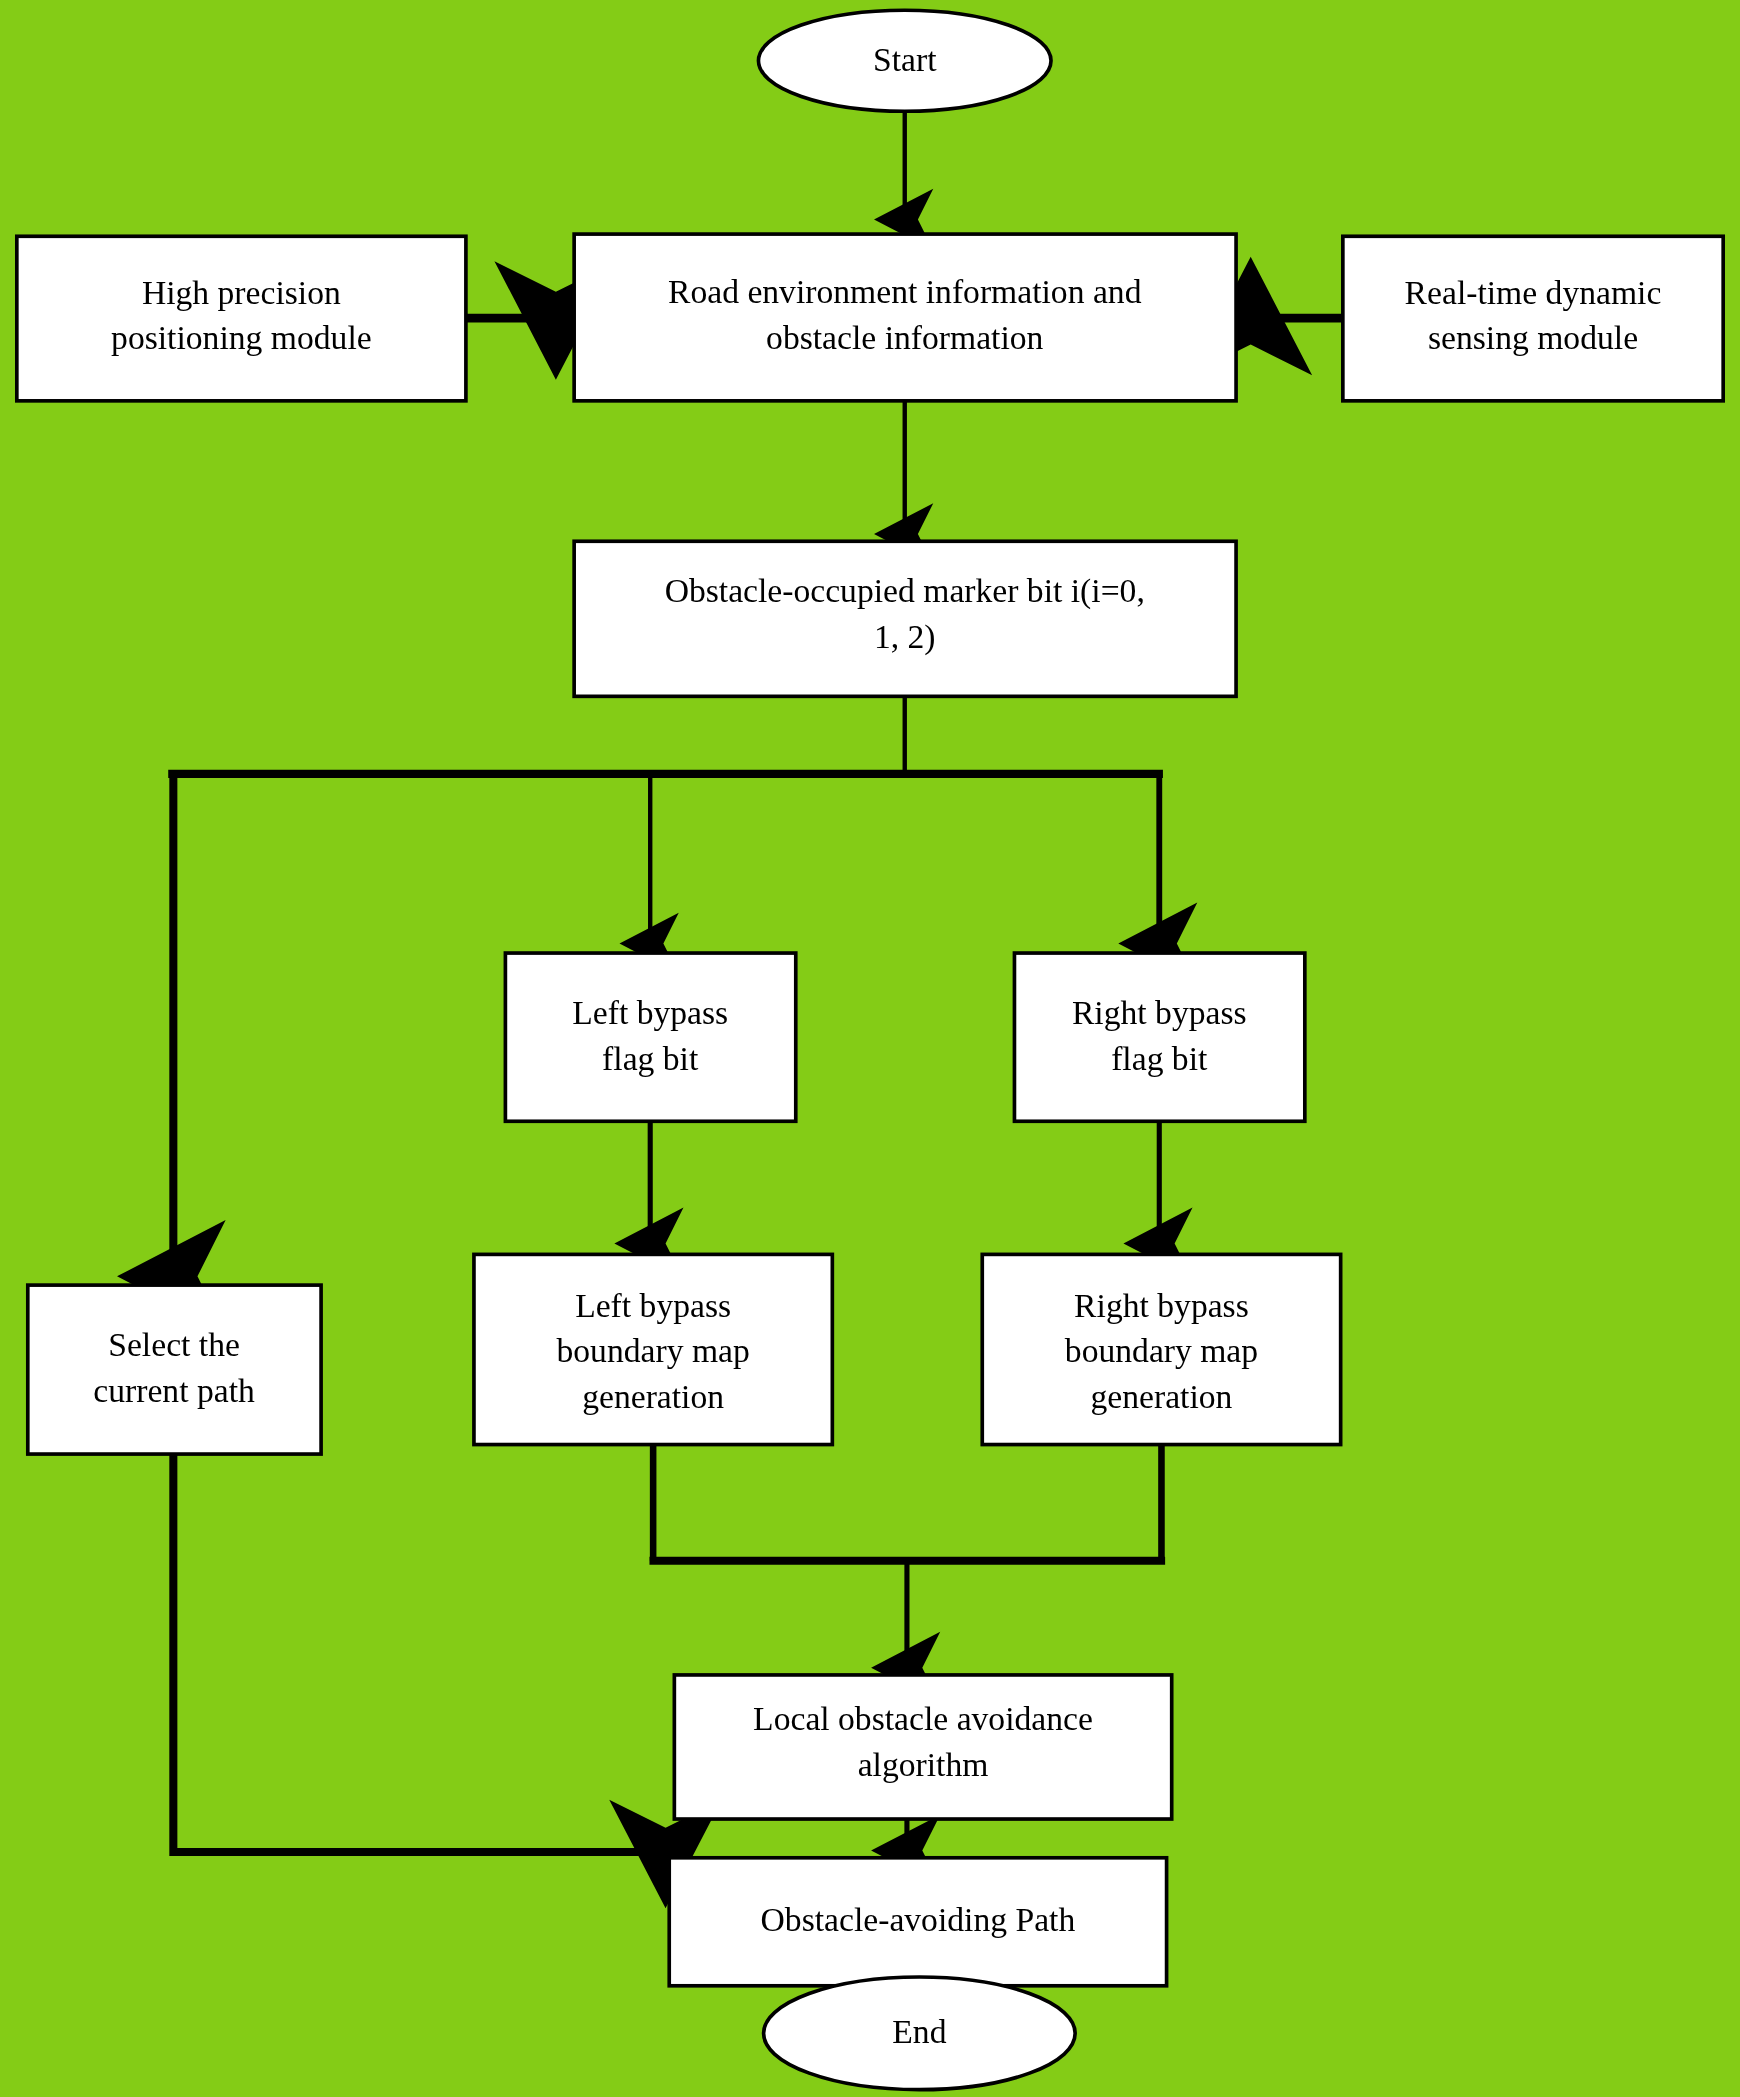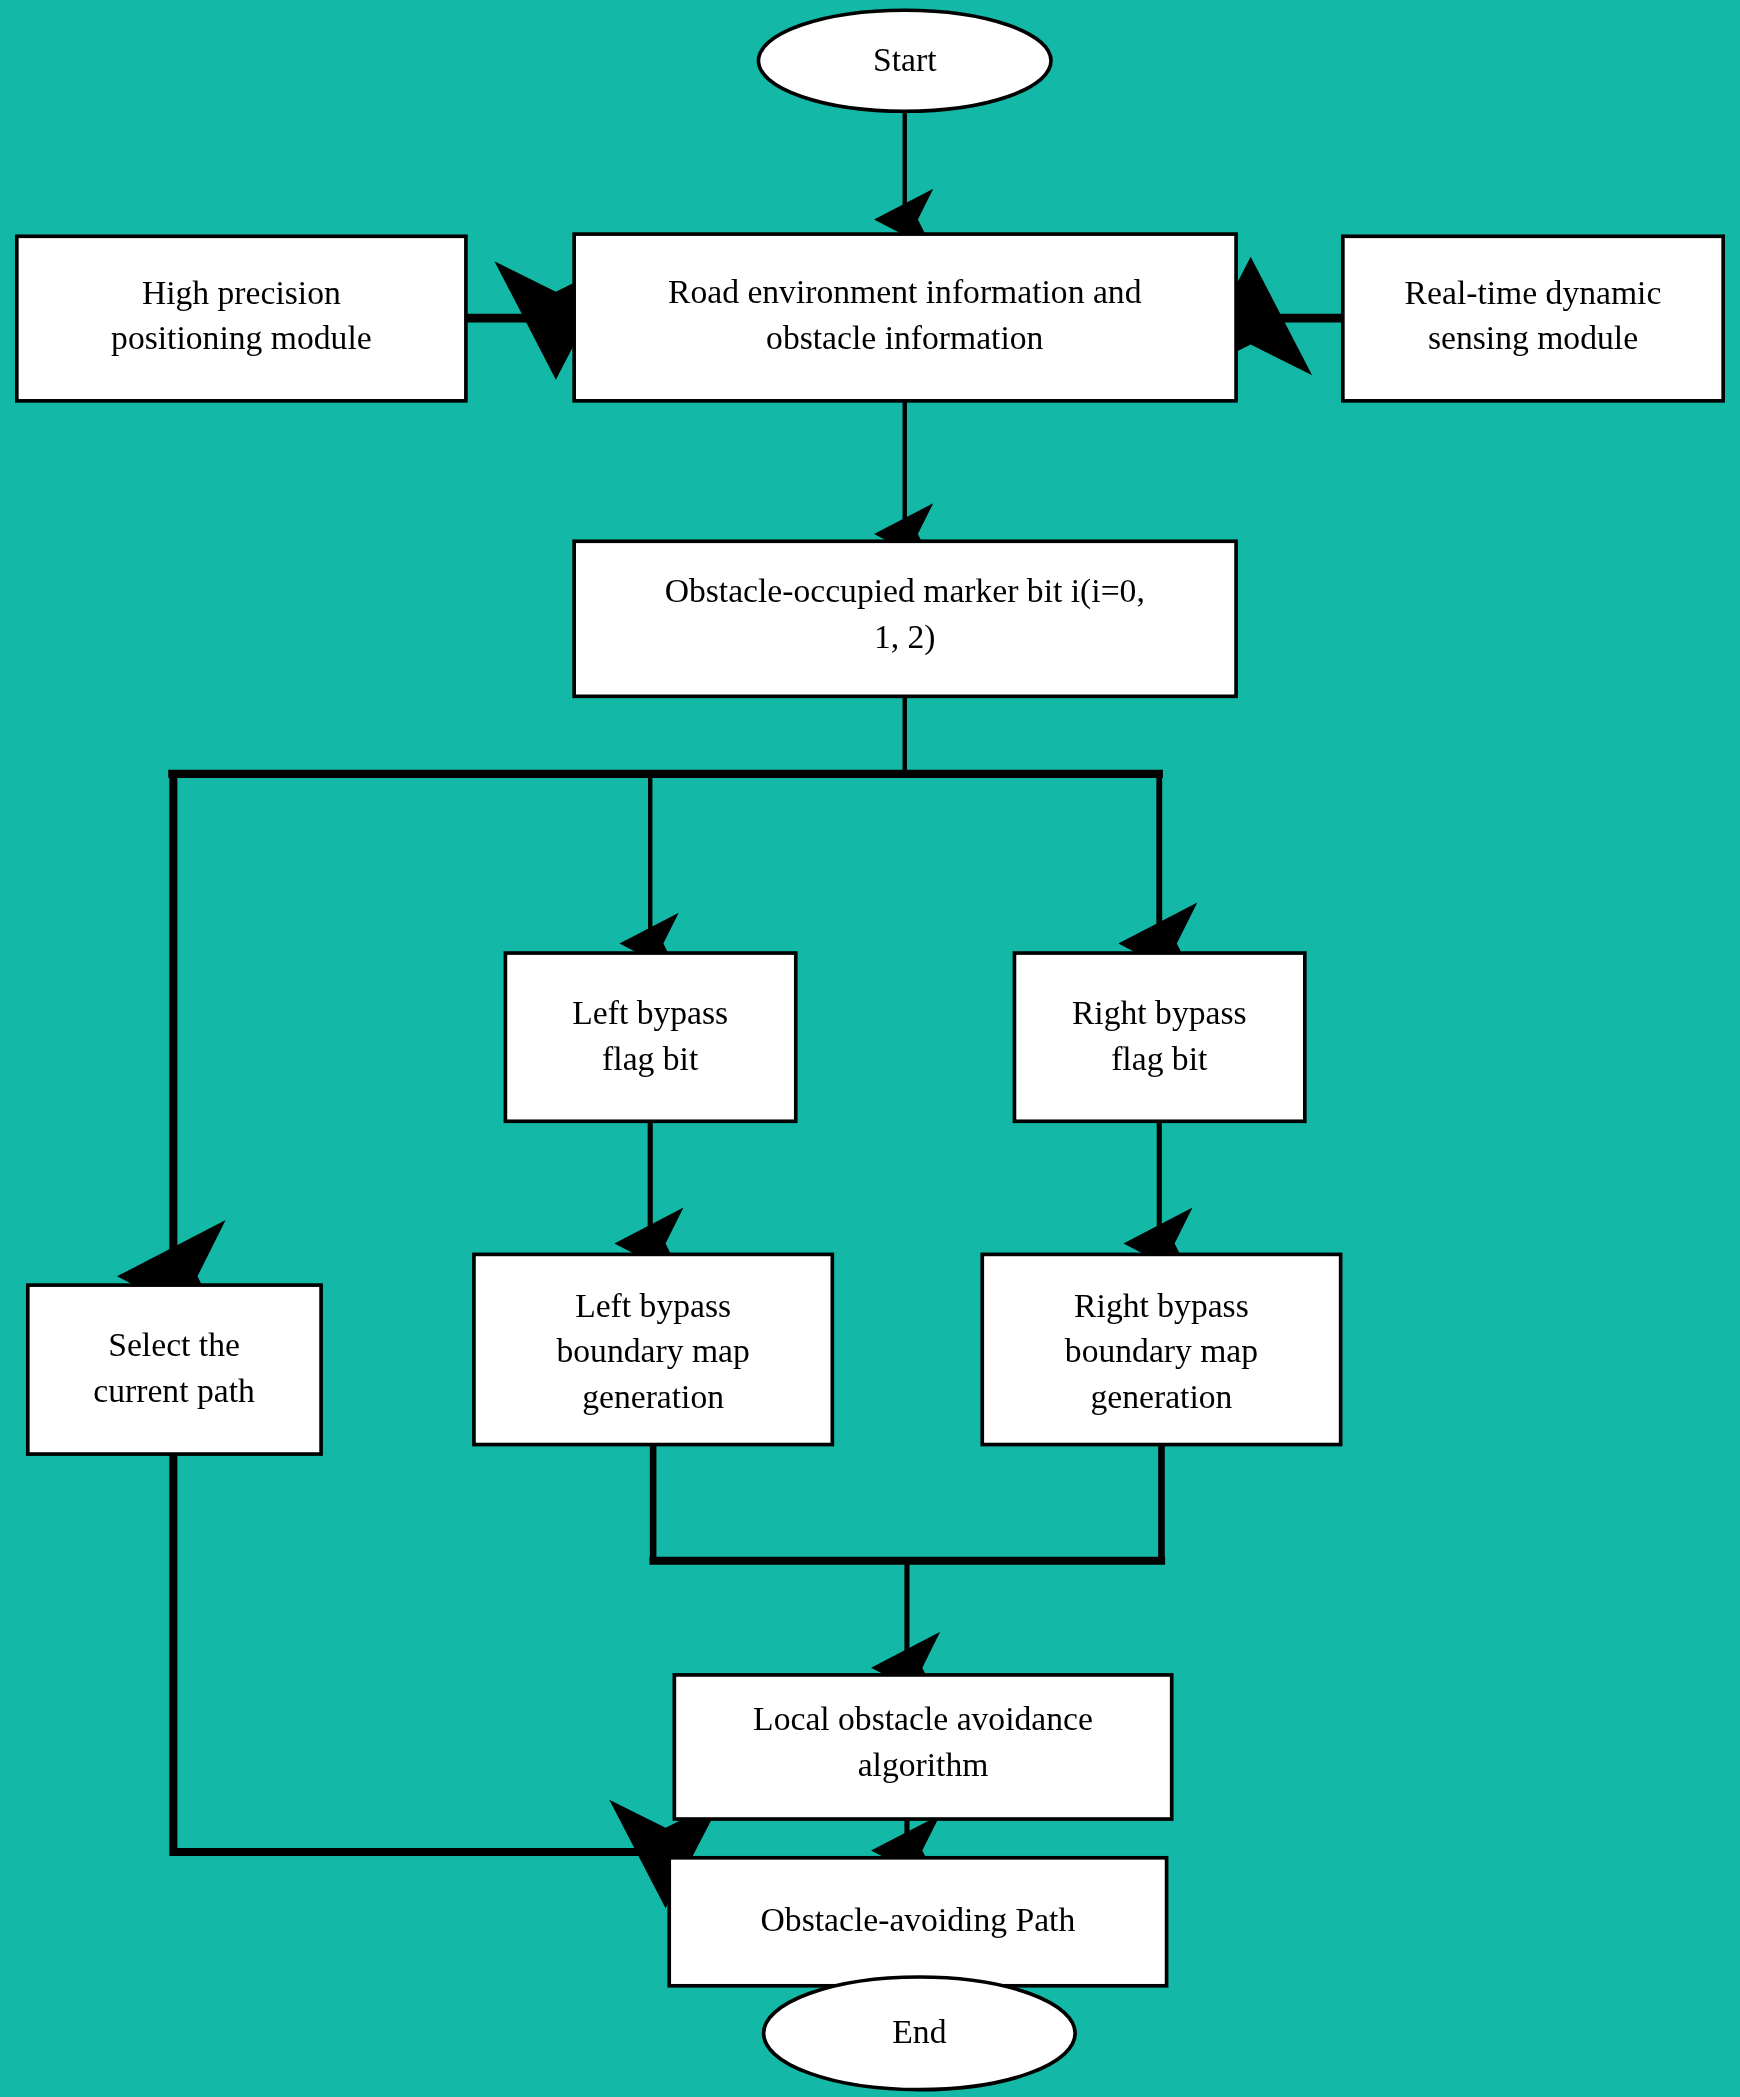--- a/index.html
+++ b/index.html
@@ -1,19 +1,19 @@
 <!DOCTYPE html>
 <html style="font-size:11.7px"><head>
 <meta charset="utf-8">
 <style>
   html,body{margin:0;padding:0;background:#ffffff;}
   #stage{
     position:relative;
     width:1740px;height:2097px;
-    background:#14b8a6;
+    background:#84cc16;
     font-family:"Liberation Serif", "DejaVu Serif", serif;
   }
   svg{display:block;}
   .node-text{
     fill:#000000;
     font-family:"Liberation Serif", "DejaVu Serif", serif;
     text-anchor:middle;
     dominant-baseline:middle;
   }
   .t-term{font-size:46px;}

